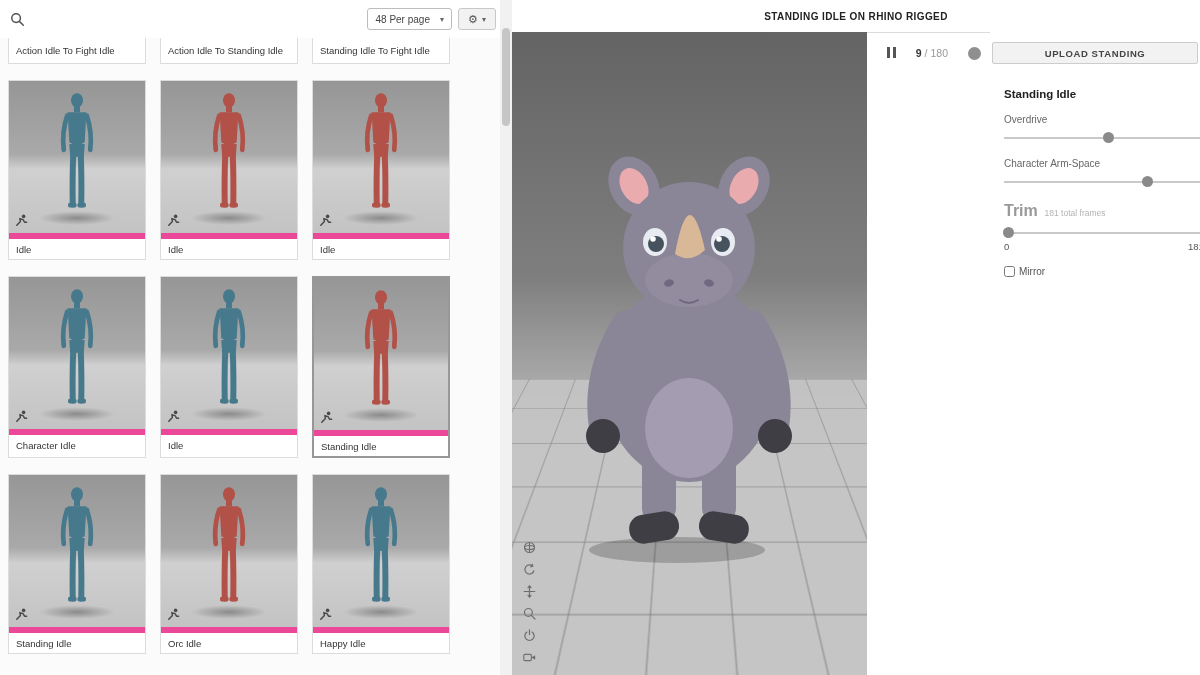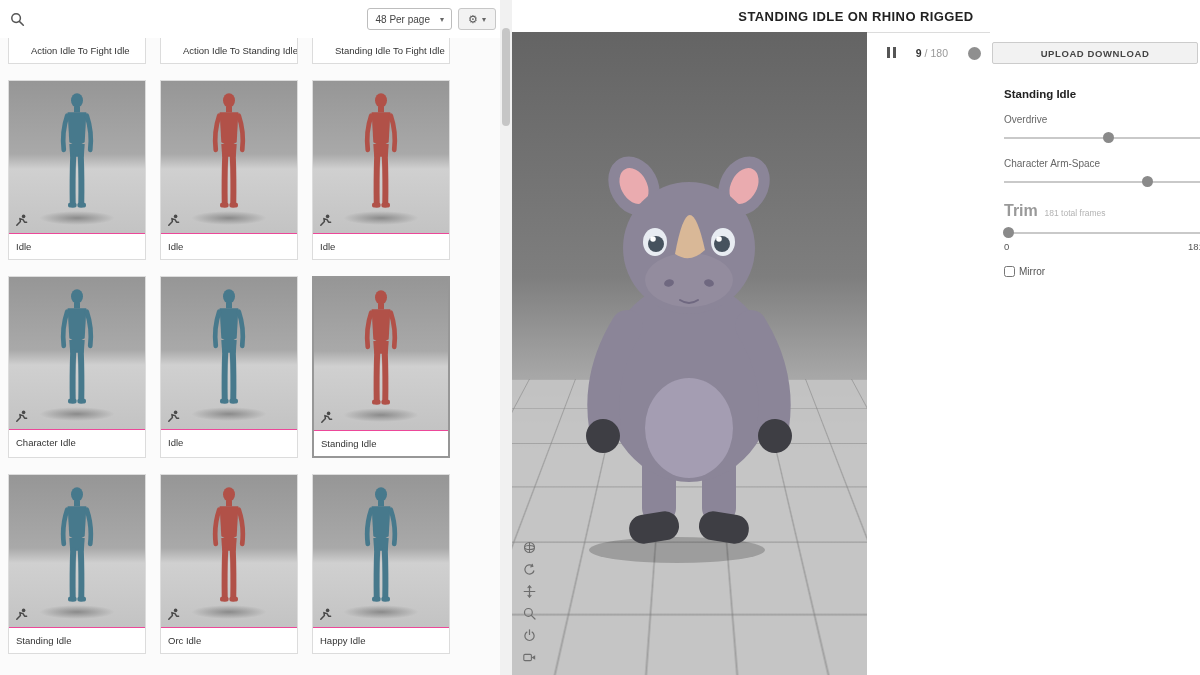--- a/index.html
+++ b/index.html
@@ -19,41 +19,41 @@
   .per-page-select{border:1px solid #bdbdbd;border-radius:3px;background:#fff;height:22px;
     display:flex;align-items:center;gap:10px;padding:0 7px;font-size:10px;color:#444;cursor:pointer;}
   .per-page-select .caret{font-size:8px;color:#666;}
   .gear-btn{border:1px solid #c7c7c7;border-radius:3px;background:#f2f2f2;height:22px;min-width:38px;
     display:flex;align-items:center;justify-content:center;gap:4px;font-size:11px;color:#555;cursor:pointer;}
   .gear-btn .caret{font-size:8px;color:#666;}
 
   .lib-scroll{padding:0 0 0 8px;}
   .partial-row{display:flex;gap:14px;margin-bottom:16px;}
   .partial-label{width:138px;height:26px;background:#fff;border:1px solid #dcdcdc;border-top:none;
-    font-size:9.5px;color:#333;display:flex;align-items:center;padding:0 22px;white-space:nowrap;overflow:hidden;}
+    font-size:9.5px;color:#333;display:flex;align-items:center;padding:0 7px;white-space:nowrap;overflow:hidden;}
   .grid{display:grid;grid-template-columns:repeat(3,138px);column-gap:14px;row-gap:16px;}
   .card{background:#fff;border:1px solid #dcdcdc;cursor:pointer;}
   .card.selected{border:2px solid var(--selected-border);}
   .thumb{height:152px;position:relative;overflow:hidden;
     background:linear-gradient(180deg,#969696 0%,#a9a9a9 48%,#d0d0d0 58%,#c3c3c3 100%);}
   .figure{position:absolute;left:50%;bottom:14px;transform:translateX(-50%);width:62px;height:128px;}
   .ground-shadow{position:absolute;left:50%;bottom:8px;transform:translateX(-50%);width:76px;height:14px;
     background:radial-gradient(ellipse at center,rgba(0,0,0,0.30) 0%,rgba(0,0,0,0) 70%);}
   .run-icon{position:absolute;left:6px;bottom:6px;width:13px;height:13px;color:#4a4a4a;}
-  .card-label{height:26px;border-top:1px solid #ec4899;background:#fff;font-size:9.5px;color:#333;
+  .card-label{height:26px;border-top:6px solid #ec4899;background:#fff;font-size:9.5px;color:#333;
     display:flex;align-items:center;padding:0 7px;white-space:nowrap;overflow:hidden;}
 
   
   .scrollbar{width:12px;height:675px;background:#f1f1f1;position:relative;flex:none;cursor:pointer;}
   .scroll-thumb{position:absolute;left:2px;top:28px;width:8px;height:98px;background:#c6c6c6;border-radius:4px;}
 
   
   .right-region{width:688px;height:675px;display:flex;flex-direction:column;flex:none;}
   .viewport-title{height:32px;background:#fff;display:flex;align-items:center;justify-content:center;
-    font-size:13px;font-weight:bold;letter-spacing:0.4px;color:#222;}
+    font-size:10px;font-weight:bold;letter-spacing:0.4px;color:#222;}
   .region-body{flex:1;display:flex;min-height:0;}
   .viewport-col{width:478px;display:flex;flex-direction:row;flex:none;}
   .viewport{flex:1;position:relative;overflow:hidden;
     background:linear-gradient(180deg,#646464 0%,#7e7e7e 38%,#a8a8a8 54%,#c6c6c6 66%,#cacaca 100%);}
   .floor{position:absolute;left:-60%;top:54%;width:220%;height:160%;
     background-color:rgba(196,196,196,0.9);
     background-image:linear-gradient(rgba(130,130,130,0.55) 1px,transparent 1px),
       linear-gradient(90deg,rgba(130,130,130,0.55) 1px,transparent 1px);
     background-size:46px 46px;
     transform:perspective(430px) rotateX(55deg);transform-origin:top center;}
@@ -378,21 +378,21 @@
             <span class="cur">9</span><span> / </span><span>180</span>
           </div>
           <div class="player-slider">
             <div class="track"></div>
             <div class="handle" id="player-handle" style="left: 4%;"></div>
           </div>
         </div>
       </div>
 
       <aside class="right-panel">
-        <button class="rp-btn">UPLOAD DOWNLOAD</button>
+        <button class="rp-btn">UPLOAD STANDING</button>
 
         <div class="rp-content">
           <div class="anim-title">Standing Idle</div>
 
           <div class="slider-block">
             <div class="slider-label">Overdrive</div>
             <div class="hslider rp-slider">
               <div class="track"></div>
               <div class="handle" style="left: 53%;"></div>
             </div>

